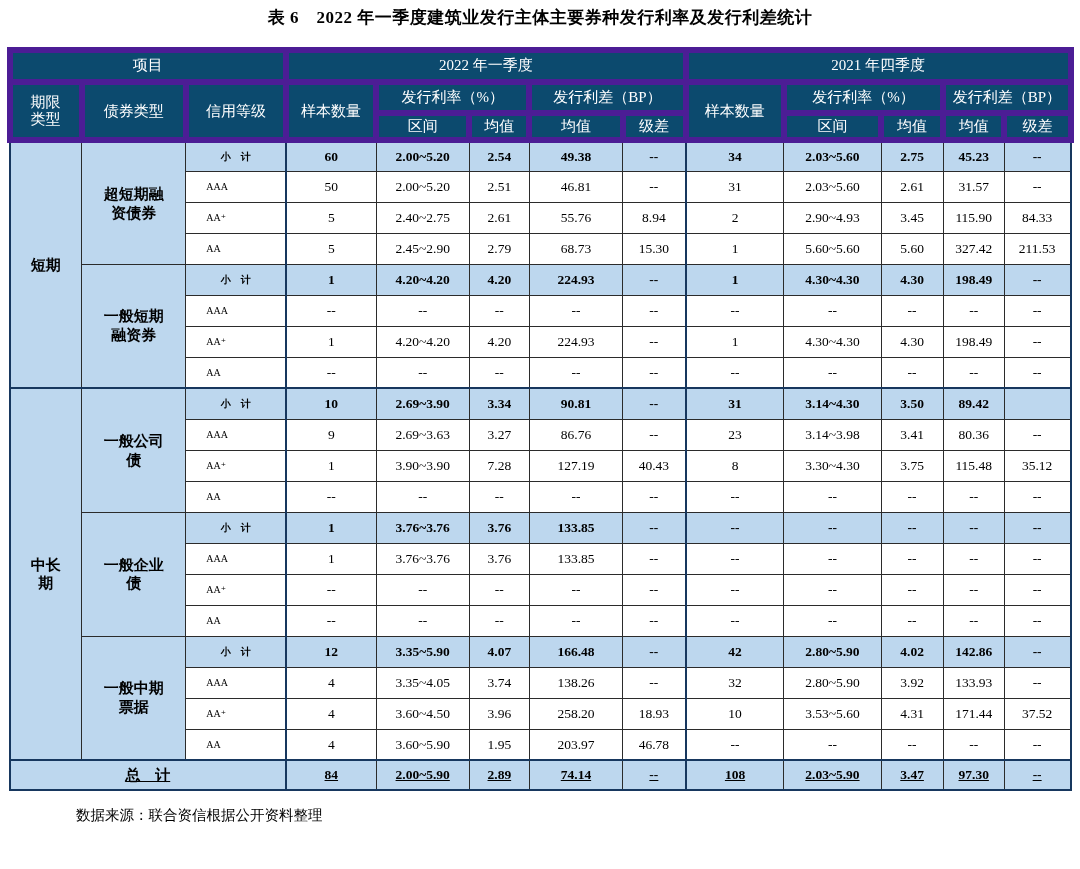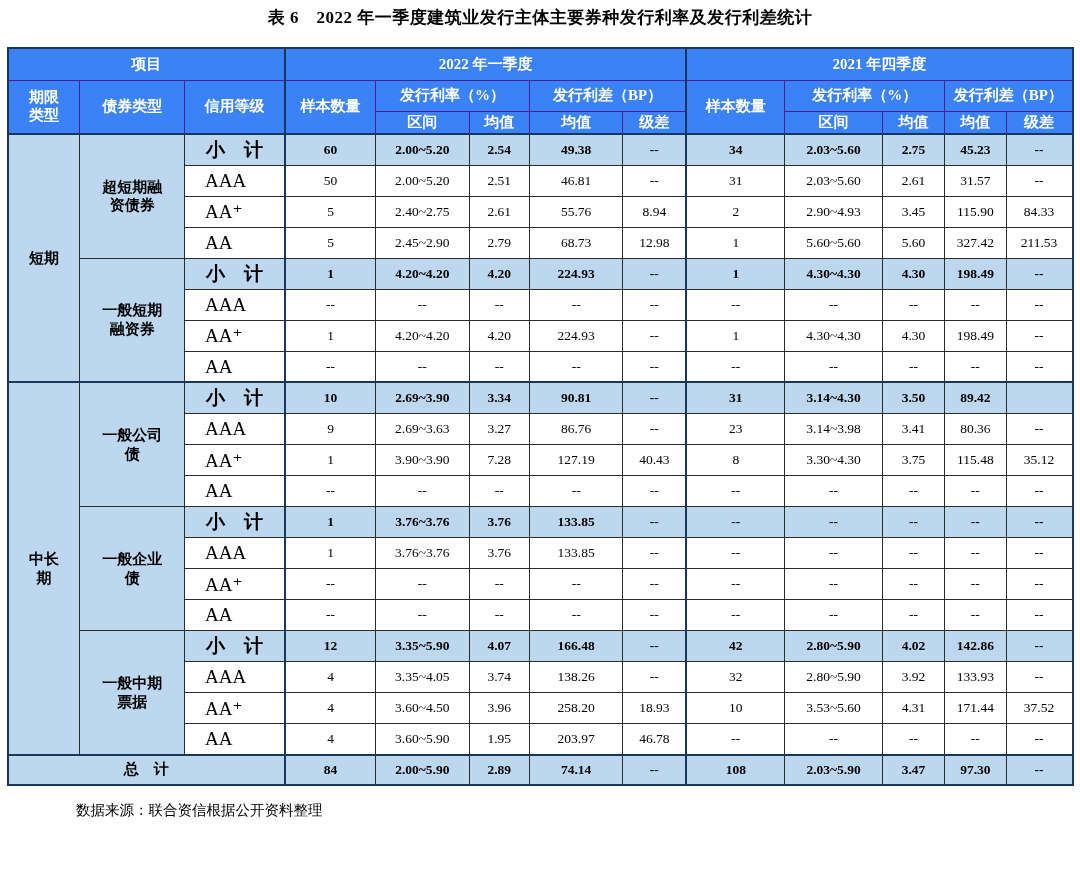--- a/index.html
+++ b/index.html
@@ -25,43 +25,43 @@
   }
   th, td {
     border: 1px solid #17375E;
     text-align: center;
     vertical-align: middle;
     overflow: hidden;
     font-size: 13.5px;
     padding: 2px 3px;
   }
   thead th {
-    background: #3b82f6;
+    background: #0c4a6e;
     color: #ffffff;
-    font-weight: bold;
+    font-weight: normal;
     font-size: 15px;
-    border: 1px solid #4c1d95;
+    border: 6px solid #4c1d95;
     white-space: pre-line;
     line-height: 1.15;
   }
   thead tr.h1 th { height: 32px; font-size: 15px; }
   thead tr.h2 th { height: 31px; }
   thead tr.h3 th { height: 16px; }
   tbody td { height: 31px; background: #ffffff; border: 1px solid #2b2b2b; }
   td.term, td.bond {
     background: #BDD7EE;
     font-weight: bold;
     font-size: 15px;
     white-space: pre-line;
     line-height: 1.25;
   }
-  td.grade { text-align: left; padding-left: 20px; font-size: 19px; }
+  td.grade { text-align: left; padding-left: 20px; font-size: 10px; }
   tr.subtotal td { background: #BDD7EE; font-weight: bold; }
   tr.subtotal td.grade { text-align: center; padding-left: 3px; }
-  tr.total td { background: #BDD7EE; font-weight: bold; height: 30px; }
+  tr.total td { background: #BDD7EE; font-weight: bold; height: 30px; text-decoration: underline; }
   tr.total td.lbl { font-size: 15px; }
   .sep-r { border-right: 2.5px solid #17375E !important; }
   tr.heavy-top td { border-top: 2.5px solid #17375E !important; }
   table { border: 2.5px solid #17375E; }
   thead { border-bottom: 2.5px solid #17375E; }
   .notes {
     width: 968px;
     margin: 10px auto 0 auto;
     font-size: 14.5px;
     line-height: 2.05;
@@ -162,21 +162,21 @@
           <td>3.45</td>
           <td>115.90</td>
           <td>84.33</td>
         </tr>
         <tr>
           <td class="grade sep-r">AA</td>
           <td>5</td>
           <td>2.45~2.90</td>
           <td>2.79</td>
           <td>68.73</td>
-          <td class="sep-r">12.98</td>
+          <td class="sep-r">15.30</td>
           <td>1</td>
           <td>5.60~5.60</td>
           <td>5.60</td>
           <td>327.42</td>
           <td>211.53</td>
         </tr>
         <tr class="subtotal">
           <td class="bond" rowspan="4">一般短期
 融资券</td>
           <td class="grade sep-r">小　计</td>

